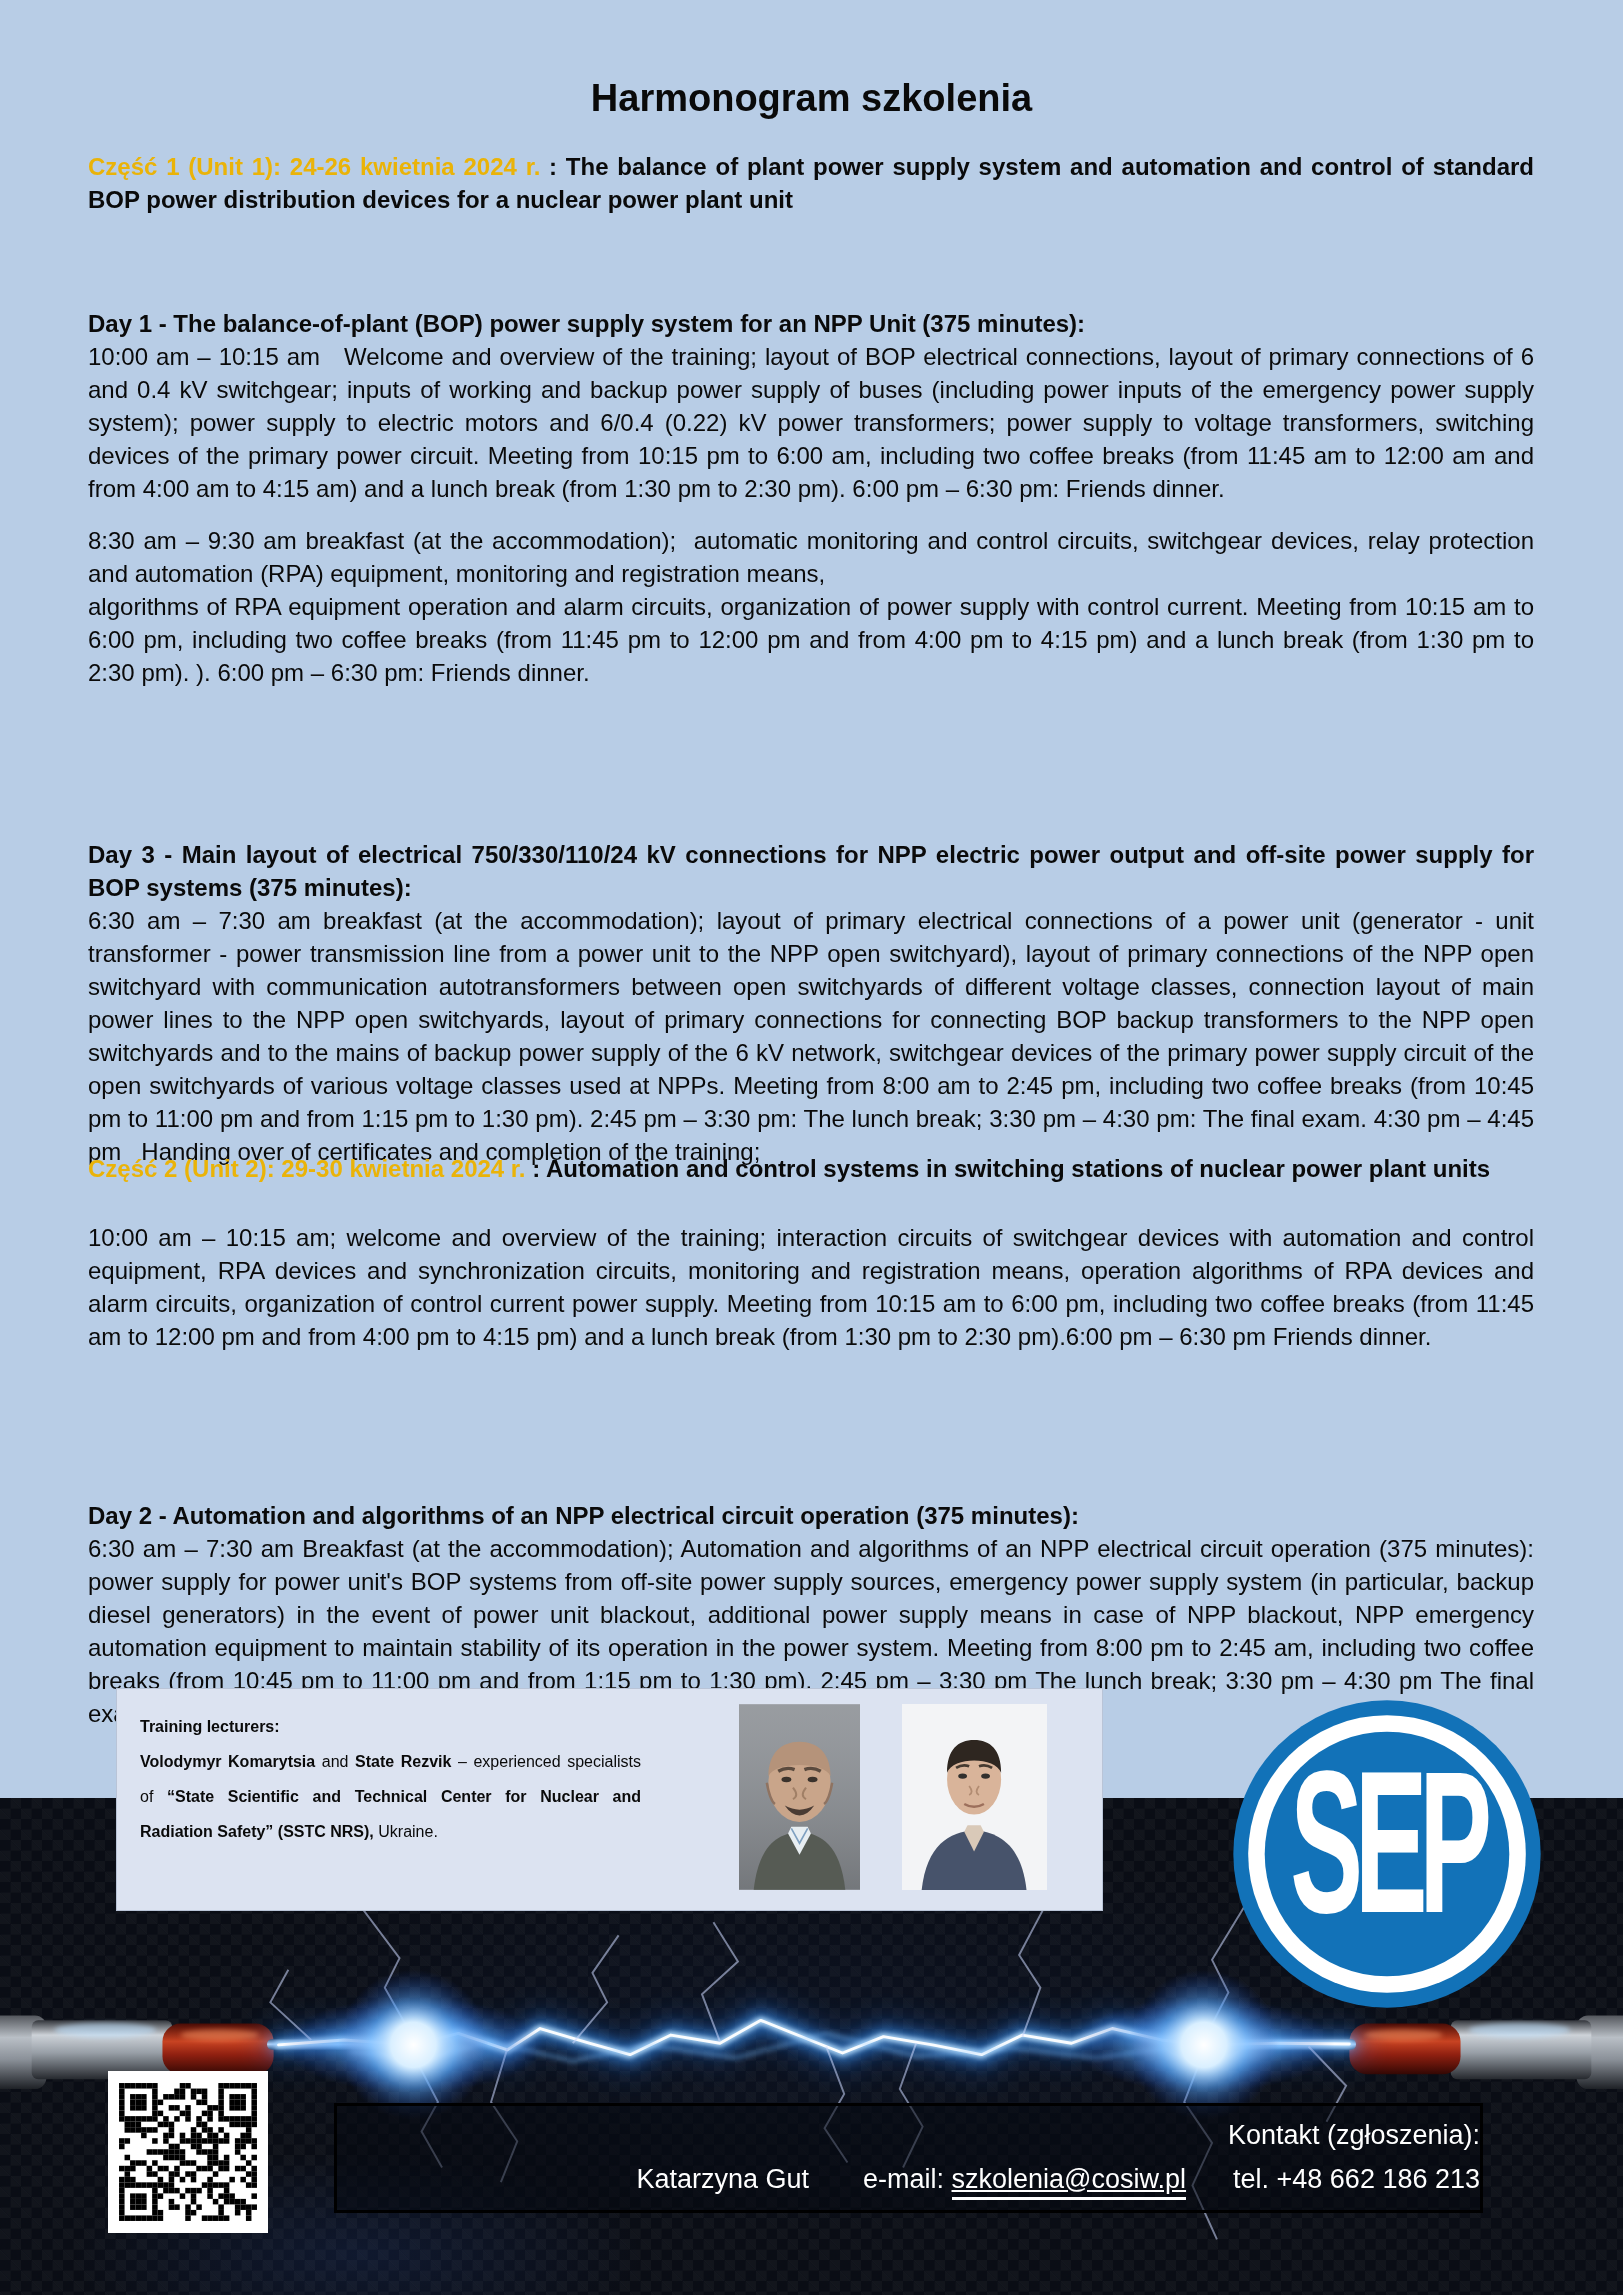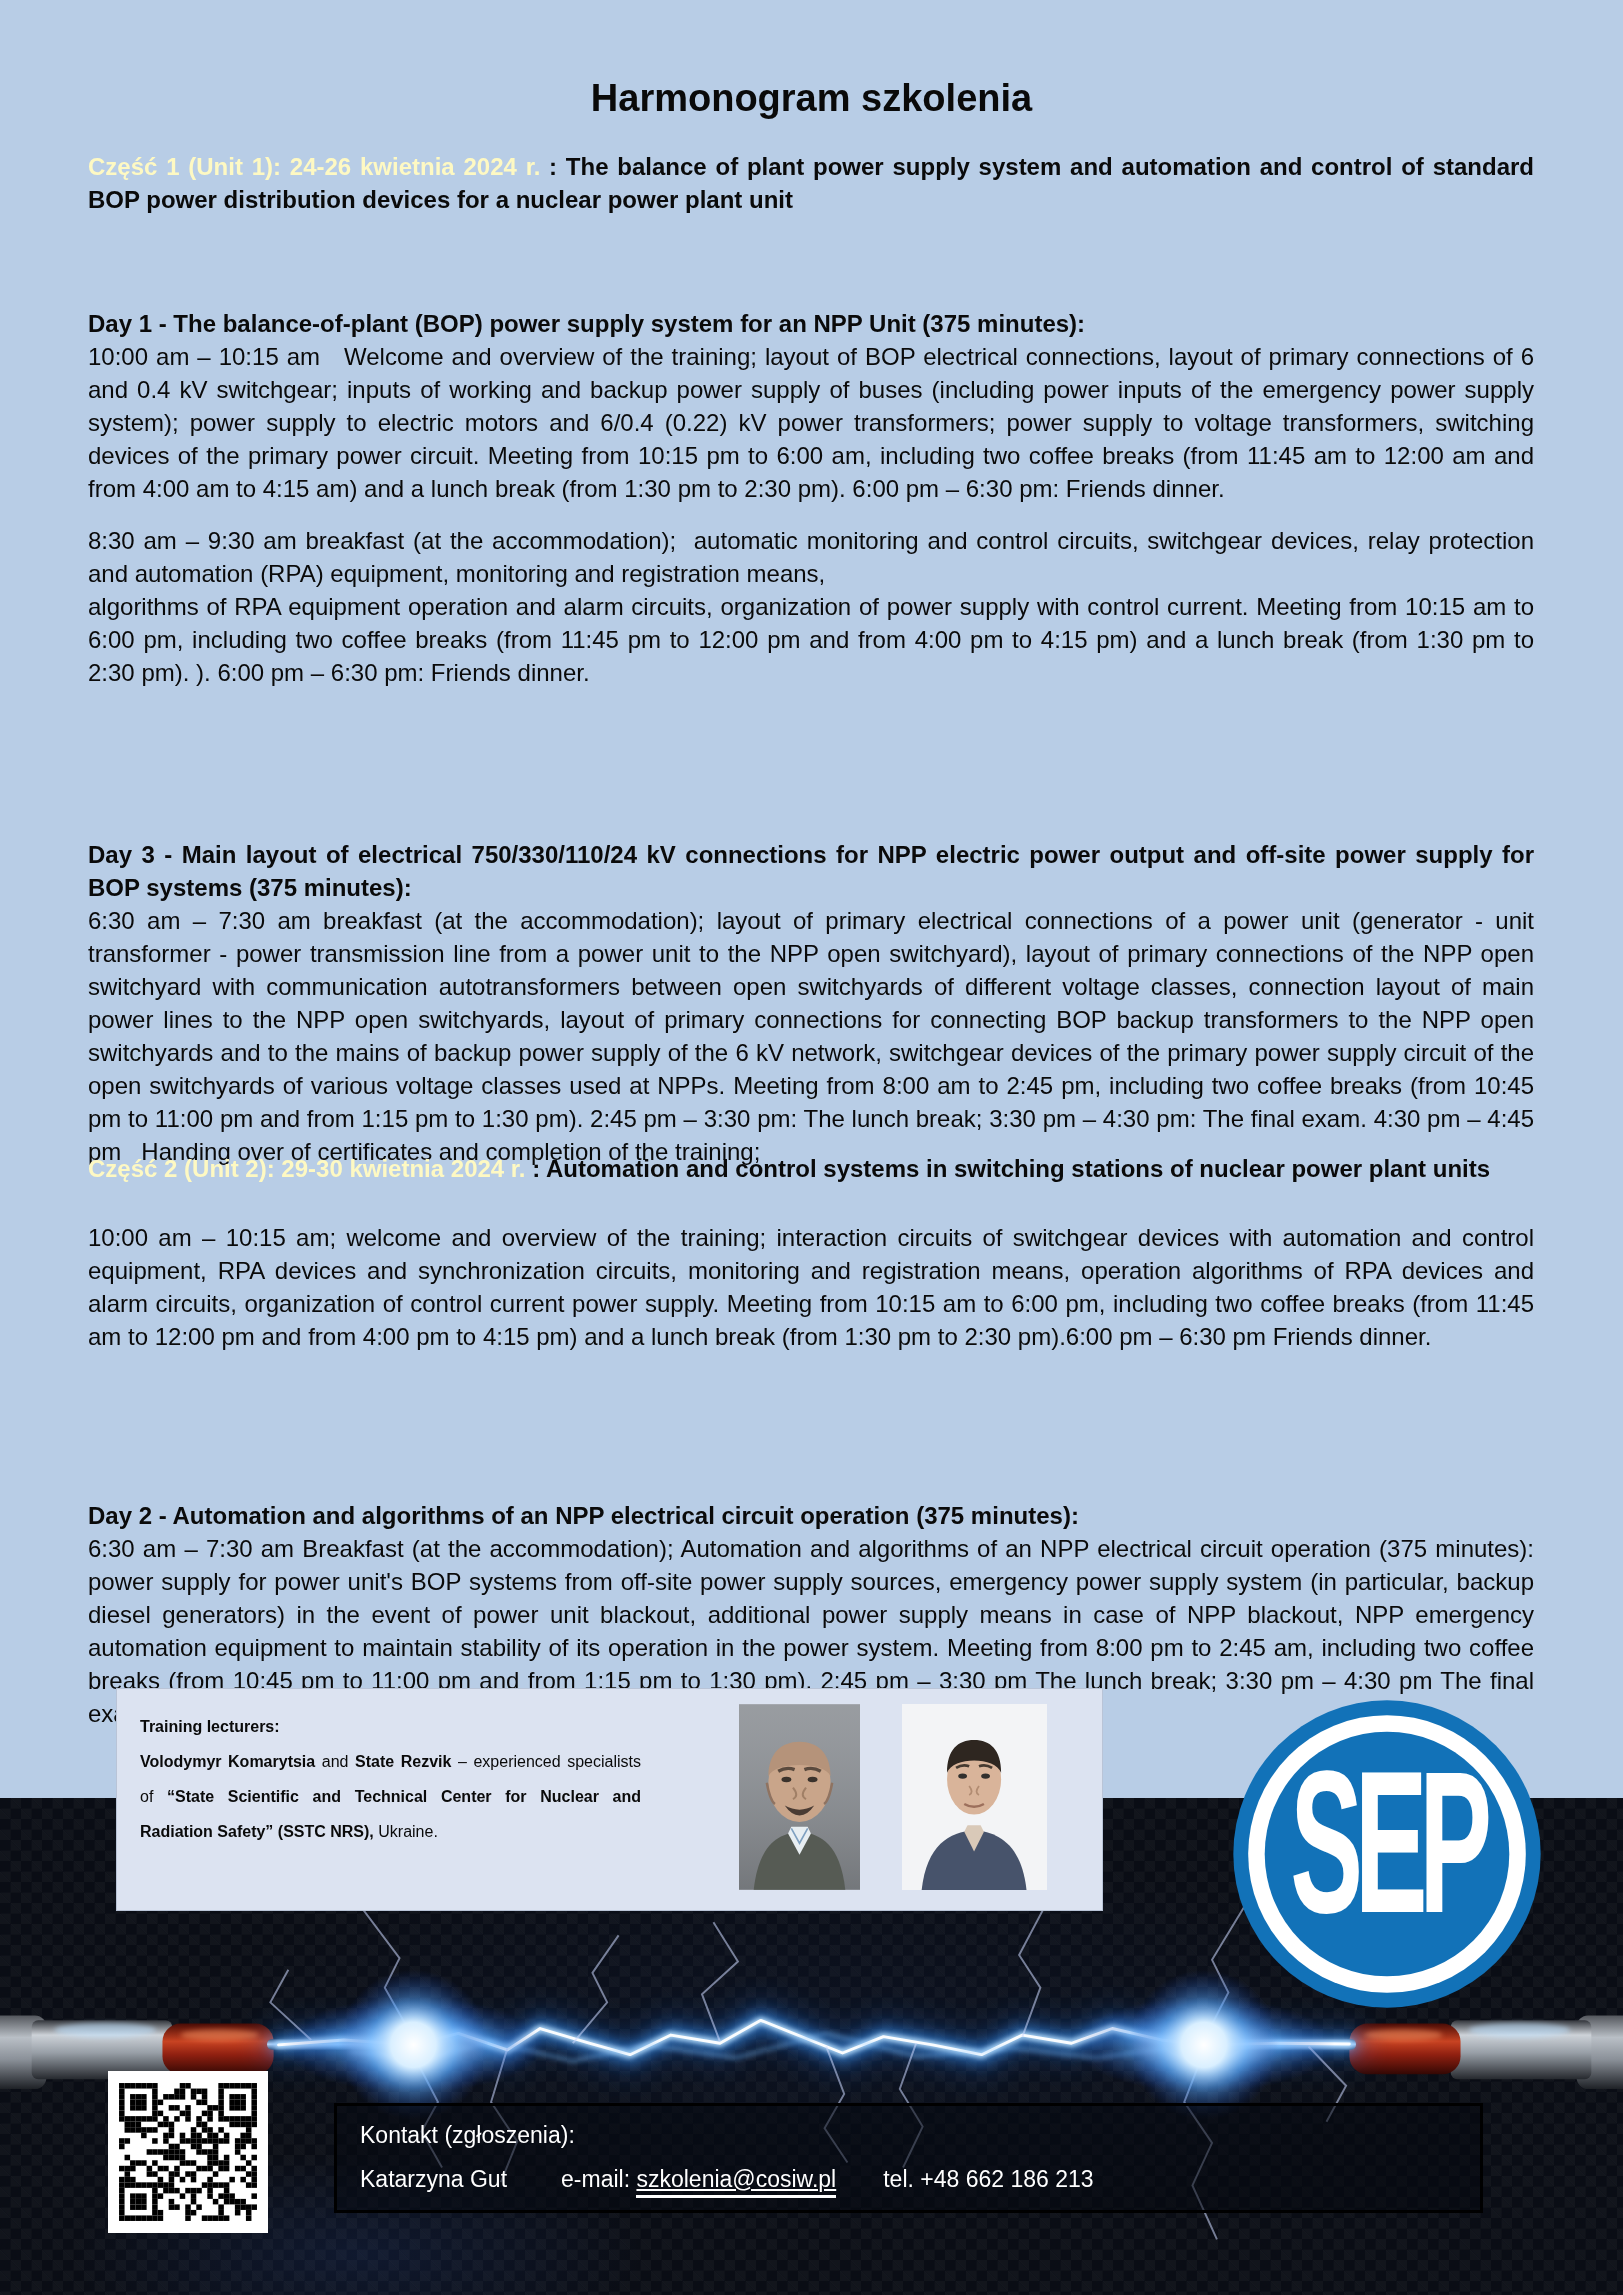--- a/index.html
+++ b/index.html
@@ -14,37 +14,37 @@
       linear-gradient(45deg, rgba(255,255,255,.030) 25%, transparent 25% 75%, rgba(255,255,255,.030) 75%),
       linear-gradient(45deg, rgba(255,255,255,.030) 25%, transparent 25% 75%, rgba(255,255,255,.030) 75%);
     background-size:auto,auto,21px 21px,21px 21px;
     background-position:0 0,0 0,0 0,10.6px 10.6px;}
   .title{position:absolute;left:0;top:77px;width:1623px;text-align:center;
          font-size:38px;font-weight:700;color:#0a0a0a;letter-spacing:0px;}
   .para{position:absolute;left:88px;width:1446px;font-size:24px;line-height:33px;
         color:#0a0a0a;text-align:justify;}
   .para .h{font-weight:700;text-align:justify;margin-top:48px;}
   .para .b{text-align:justify;}
-  .red{color:#fef9c3;font-weight:700;}
+  .red{color:#eab308;font-weight:700;}
   .bold{font-weight:700;}
   .lect-box{position:absolute;left:116px;top:1688px;width:987px;height:223px;
         background:#dce3f1;border:1.6px solid #b9c4d7;box-sizing:border-box;}
   .lect-text{position:absolute;left:23px;top:19.6px;width:501px;font-size:16px;
         line-height:35px;color:#0a0a0a;text-align:justify;}
   .photo{position:absolute;top:14.7px;overflow:hidden;}
   .photo1{left:622px;width:121px;height:186px;}
   .photo2{left:785px;width:145px;height:186px;}
   .sep-logo{position:absolute;left:1230px;top:1697px;width:314px;height:314px;}
   .fx{position:absolute;left:0;top:1798px;width:1623px;height:497px;}
   .qr{position:absolute;left:108px;top:2071px;width:160px;height:162px;background:#fff;}
   .qr svg{position:absolute;left:0;top:0;width:100%;height:100%;}
   .contact-box{position:absolute;left:334px;top:2103px;width:1149px;height:110px;
         border:3.3px solid #000;background:rgba(6,10,17,.55);box-sizing:border-box;
         color:#ffffff;padding:6.5px 0 0 23px;}
-  .c-line{font-size:23px;line-height:44px;white-space:nowrap;}
+  .c-line{font-size:27px;line-height:44px;white-space:nowrap;text-align:right;}
   .email-link{border-bottom:3.3px solid #fff;padding-bottom:3px;text-decoration:underline;}
   .gap1{display:inline-block;width:54px;}
   .gap2{display:inline-block;width:47px;}
 </style>
 </head>
 <body>
 
 <div id="page">
   <div class="bg-top"></div>
   <div class="bg-bottom"></div>

